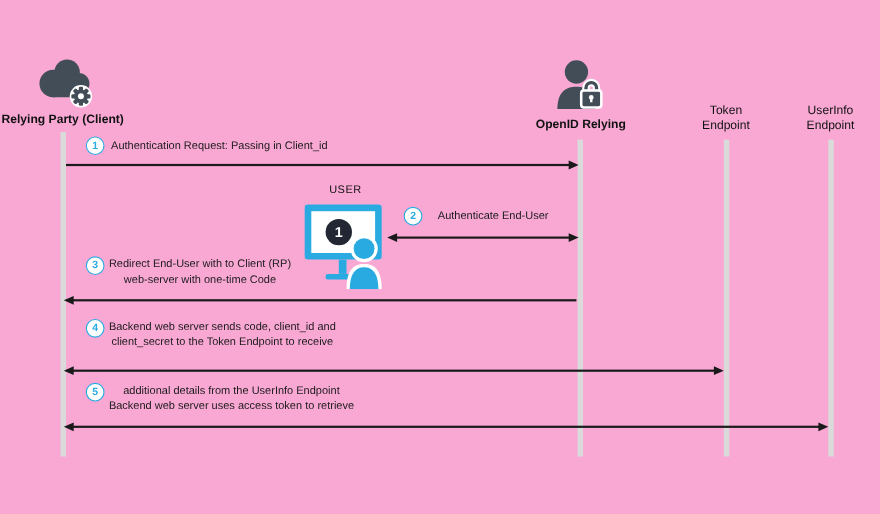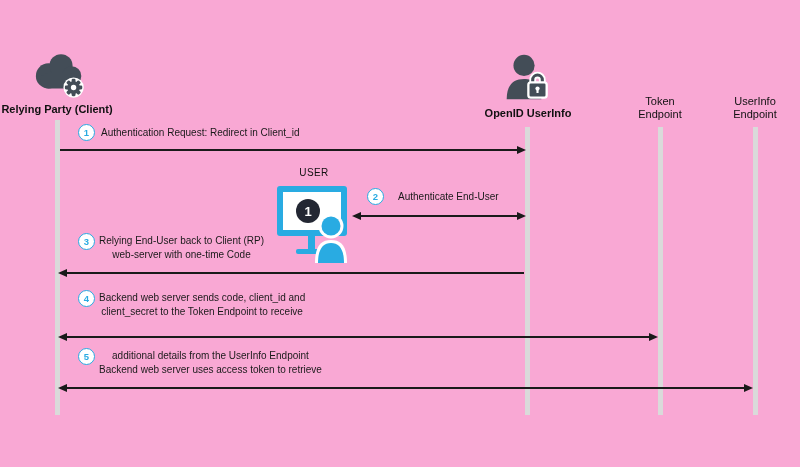--- a/index.html
+++ b/index.html
@@ -60,39 +60,39 @@
       <path d="M8,48 C8,32 16,27 26,27 C36,27 44,32 44,48 Z"></path>
     </g>
     <g transform="translate(40,38)">
       <path d="M-5,-7 v-3 a5,5 0 0 1 10,0 v3" fill="none" stroke="#ffffff" stroke-width="7"></path>
       <path d="M-5,-7 v-3 a5,5 0 0 1 10,0 v3" fill="none" stroke="#434D57" stroke-width="3.2"></path>
       <rect x="-9.5" y="-7.5" width="19" height="16" rx="2.5" fill="#434D57" stroke="#ffffff" stroke-width="2.4"></rect>
       <circle cx="0" cy="-1" r="2.2" fill="#ffffff"></circle>
       <rect x="-1.1" y="-1" width="2.2" height="4.6" fill="#ffffff"></rect>
     </g>
   </svg>
-  <div class="actor-label" style="left:468px;top:107px;width:120px;">OpenID UserInfo</div>
+  <div class="actor-label" style="left:468px;top:107px;width:120px;">OpenID Relying</div>
 
   <div class="endpoint-label" style="left:620px;top:95px;width:80px;">
     <div>Token</div>
     <div>Endpoint</div>
   </div>
   <div class="endpoint-label" style="left:715px;top:95px;width:80px;">
     <div>UserInfo</div>
     <div>Endpoint</div>
   </div>
 
   <div class="lifeline" style="left:55px;top:120px;height:295px;"></div>
   <div class="lifeline" style="left:525px;top:127px;height:288px;"></div>
   <div class="lifeline" style="left:658px;top:127px;height:288px;"></div>
   <div class="lifeline" style="left:753px;top:127px;height:288px;"></div>
 
   <div class="stepnum" style="left:78px;top:124px;">1</div>
   <div class="steptext" style="left:101px;top:126px;">
-    <div>Authentication Request: Redirect in Client_id</div>
+    <div>Authentication Request: Passing in Client_id</div>
   </div>
   <div class="arrow head-right" style="left:60px;top:149px;width:458px;"></div>
 
   <div class="user-label" style="left:276px;top:167px;width:76px;">USER</div>
   <svg style="position:absolute;left:276px;top:185px;" width="76" height="78" viewBox="0 0 76 78">
     <rect x="1" y="1" width="70" height="50" rx="3" fill="#29ABE2"></rect>
     <rect x="7" y="7" width="58" height="38" fill="#ffffff"></rect>
     <circle cx="32" cy="26" r="12" fill="#232733"></circle>
     <text x="32" y="30.5" text-anchor="middle" font-family="Liberation Sans, sans-serif" font-size="13" font-weight="bold" fill="#ffffff">1</text>
     <rect x="32" y="51" width="7" height="13" fill="#29ABE2"></rect>
@@ -104,21 +104,21 @@
   </svg>
 
   <div class="stepnum" style="left:367px;top:188px;">2</div>
   <div class="steptext" style="left:398px;top:190px;">
     <div>Authenticate End-User</div>
   </div>
   <div class="arrow head-left head-right" style="left:360px;top:215px;width:158px;"></div>
 
   <div class="stepnum" style="left:78px;top:233px;">3</div>
   <div class="steptext" style="left:99px;top:234px;">
-    <div>Relying End-User back to Client (RP)</div>
+    <div>Redirect End-User with to Client (RP)</div>
     <div>web-server with one-time Code</div>
   </div>
   <div class="arrow head-left" style="left:66px;top:272px;width:458px;"></div>
 
   <div class="stepnum" style="left:78px;top:290px;">4</div>
   <div class="steptext" style="left:99px;top:291px;">
     <div>Backend web server sends code, client_id and</div>
     <div>client_secret to the Token Endpoint to receive</div>
   </div>
   <div class="arrow head-left head-right" style="left:66px;top:336px;width:584px;"></div>

